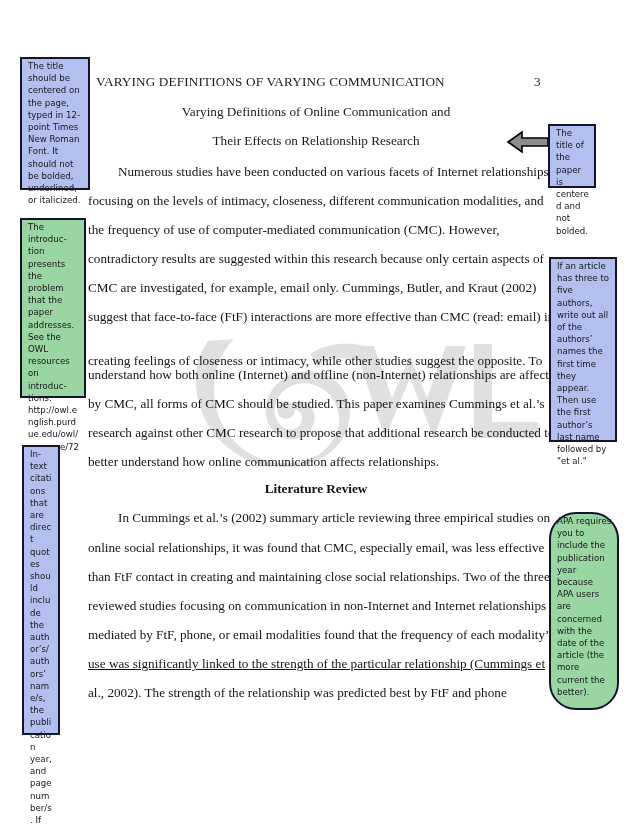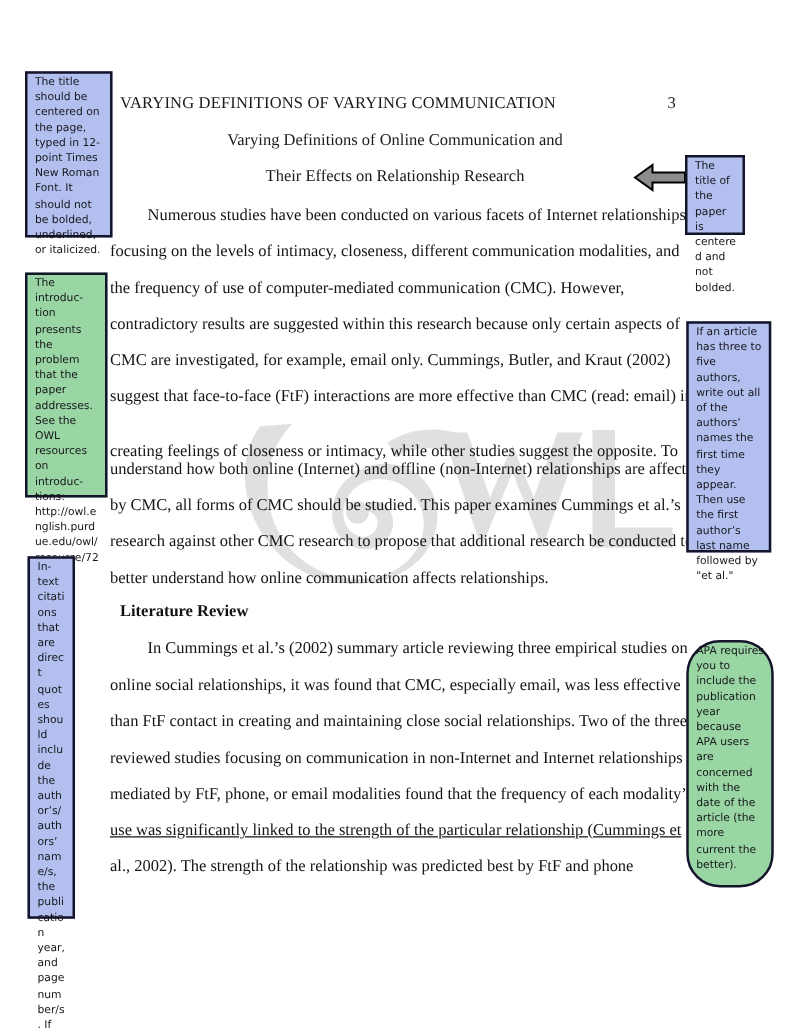--- a/index.html
+++ b/index.html
@@ -60,21 +60,21 @@
     font-size: 13.2px;
     color: #1a1a1a;
   }
   .title-line.l1 { top: 104px; }
   .title-line.l2 { top: 133px; }
 
   .heading-center {
     position: absolute;
     left: 96px;
     width: 440px;
-    text-align: left;
+    text-align: center;
     font-size: 13.2px;
     font-weight: bold;
     color: #111;
   }
 
   .body-line {
     position: absolute;
     left: 88px;
     font-size: 13.2px;
     line-height: 1;

